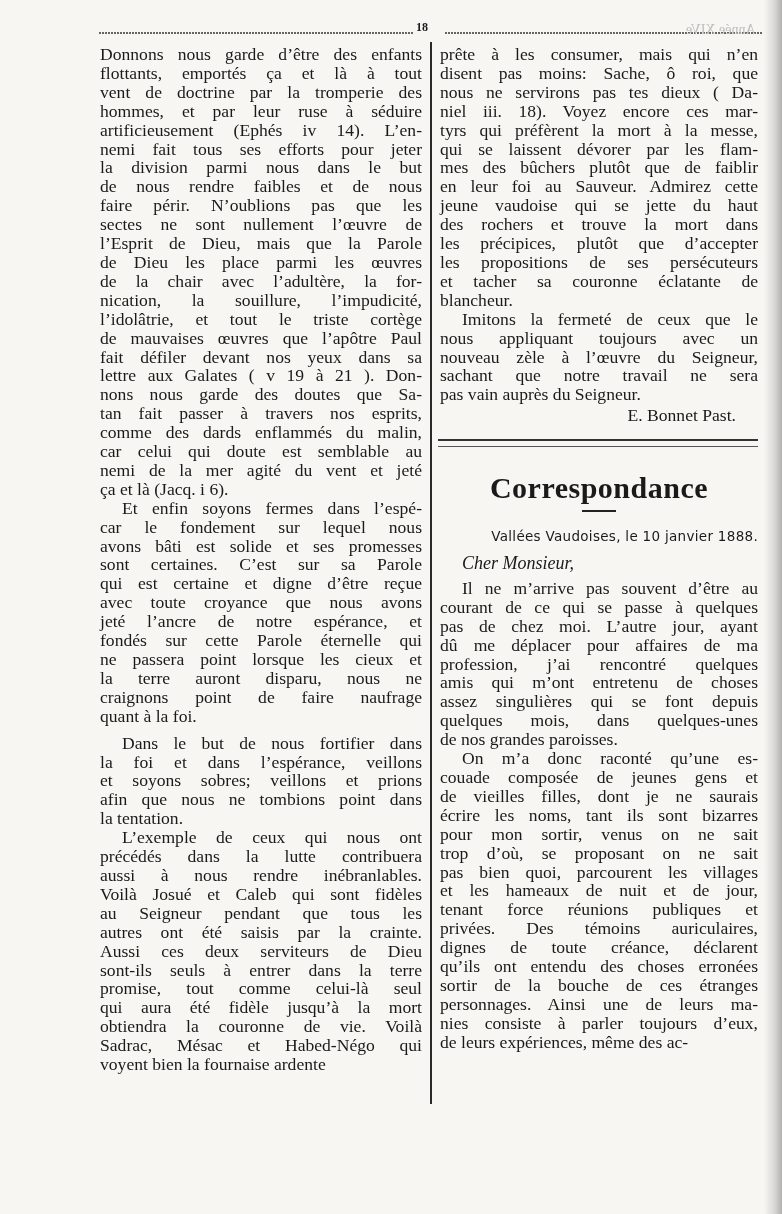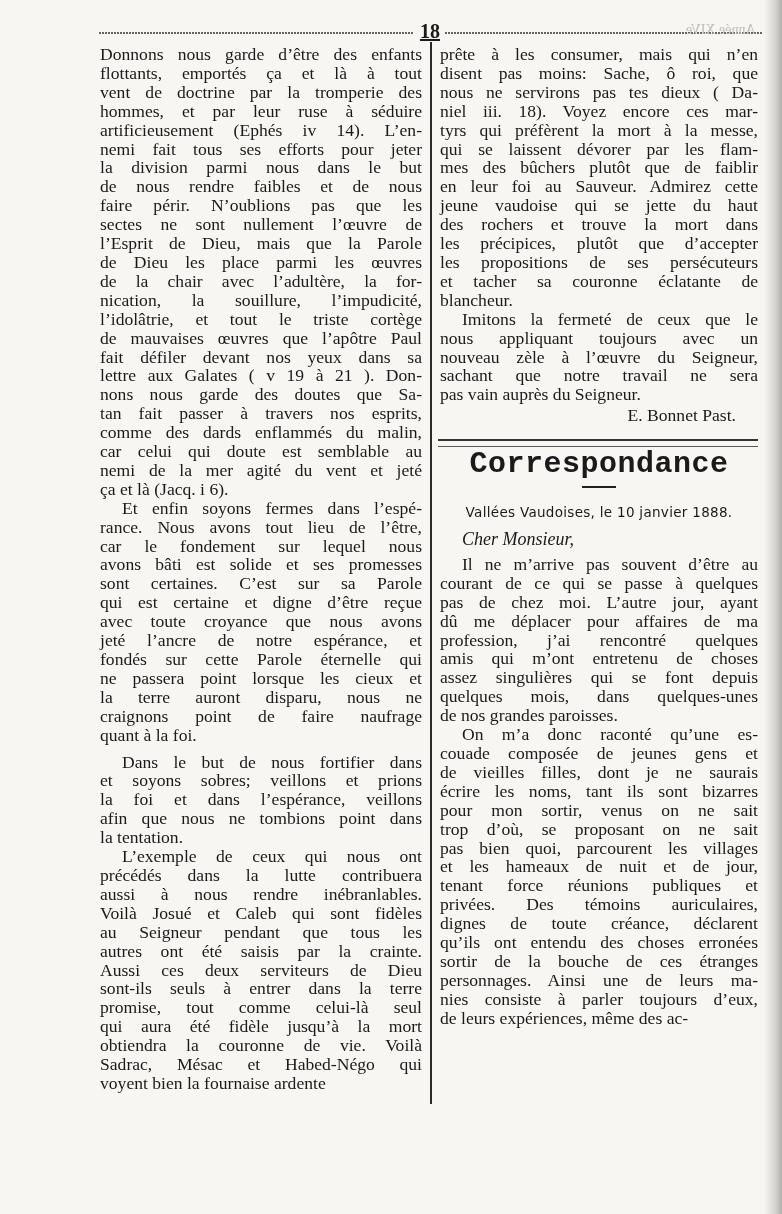--- a/index.html
+++ b/index.html
@@ -19,22 +19,22 @@
   }
   .header .wavy {
     position: absolute; top: 11px; height: 4px;
     background-image: radial-gradient(circle at 2px 2px, #333 0.9px, transparent 1.1px);
     background-size: 3px 4px;
     opacity: 0.75;
   }
   .header .wavy.left { left: 0; width: 315px; }
   .header .wavy.right { left: 346px; width: 318px; }
   .header .page-number {
-    position: absolute; left: 318px; top: 0; width: 28px; text-align: center;
-    font-size: 20px; font-weight: bold; font-family: "Liberation Serif", serif; text-decoration: underline;
+    position: absolute; left: 318px; top: 0; width: 28px; text-align: left;
+    font-size: 12px; font-weight: bold; font-family: "Liberation Serif", serif;
   }
   .header .ghost {
     position: absolute; right: 6px; top: 2px; font-size: 14px;
     color: #bdbdbd; transform: scaleX(-1); font-family: "Liberation Serif", serif;
   }
   .column {
     position: absolute; top: 45px;
     font-family: "Liberation Serif", serif;
     font-size: 17.6px; line-height: 18.9px;
     text-align: justify;
@@ -49,29 +49,29 @@
   .line { display: block; white-space: nowrap; text-align-last: justify; text-align: justify; }
   .line.last { text-align-last: left; }
   .signature {
     text-align: right; padding-right: 22px; margin-top: 2px;
   }
   .double-rule {
     margin: 14px 0 0 -2px; height: 5px;
     border-top: 2px solid #333; border-bottom: 1px solid #555;
   }
   .section-title {
-    text-align: center; 
-    font-family: Liberation Mono, monospace; font-weight: bold;
+    text-align: center; margin-top: 24px;
+    font-family: Liberation Serif, serif; font-weight: bold;
     font-size: 30px; letter-spacing: 0.5px; line-height: 34px;
   }
   .title-rule {
     width: 34px; height: 3px; margin: 5px auto 0; border-top: 2px solid #222;
   }
   .dateline {
-    text-align: center; margin-top: 12px; font-size: 13.5px;
+    text-align: right; margin-top: 12px; font-size: 13.5px;
     font-family: "DejaVu Sans", sans-serif; letter-spacing: 0.3px;
   }
   .salutation {
     margin-top: 8px; padding-left: 22px; font-style: italic; font-size: 18px;
   }
 </style>
 </head>
 <body>
 
 <div class="page-edge"></div>
@@ -107,37 +107,36 @@
       <span class="line">lettre aux Galates ( v 19 à 21 ). Don-</span>
       <span class="line">nons nous garde des doutes que Sa-</span>
       <span class="line">tan fait passer à travers nos esprits,</span>
       <span class="line">comme des dards enflammés du malin,</span>
       <span class="line">car celui qui doute est semblable au</span>
       <span class="line">nemi de la mer agité du vent et jeté</span>
       <span class="line last">ça et là (Jacq. i 6).</span>
     </p>
     <p style="margin-top: 0px;">
       <span class="line" style="padding-left: 22px;">Et enfin soyons fermes dans l’espé-</span>
-      <span class="line">rance. Nous avons tout lieu de l’être,</span>
       <span class="line">car le fondement sur lequel nous</span>
       <span class="line">avons bâti est solide et ses promesses</span>
       <span class="line">sont certaines. C’est sur sa Parole</span>
       <span class="line">qui est certaine et digne d’être reçue</span>
       <span class="line">avec toute croyance que nous avons</span>
       <span class="line">jeté l’ancre de notre espérance, et</span>
       <span class="line">fondés sur cette Parole éternelle qui</span>
       <span class="line">ne passera point lorsque les cieux et</span>
       <span class="line">la terre auront disparu, nous ne</span>
       <span class="line">craignons point de faire naufrage</span>
       <span class="line last">quant à la foi.</span>
     </p>
     <p style="margin-top: 8px;">
       <span class="line" style="padding-left: 22px;">Dans le but de nous fortifier dans</span>
+      <span class="line">la foi et dans l’espérance, veillons</span>
       <span class="line">et soyons sobres; veillons et prions</span>
-      <span class="line">la foi et dans l’espérance, veillons</span>
       <span class="line">afin que nous ne tombions point dans</span>
       <span class="line last">la tentation.</span>
     </p>
     <p style="margin-top: 0px; font-family: Liberation Serif, serif;">
       <span class="line" style="padding-left: 22px;">L’exemple de ceux qui nous ont</span>
       <span class="line">précédés dans la lutte contribuera</span>
       <span class="line">aussi à nous rendre inébranlables.</span>
       <span class="line">Voilà Josué et Caleb qui sont fidèles</span>
       <span class="line">au Seigneur pendant que tous les</span>
       <span class="line">autres ont été saisis par la crainte.</span>

